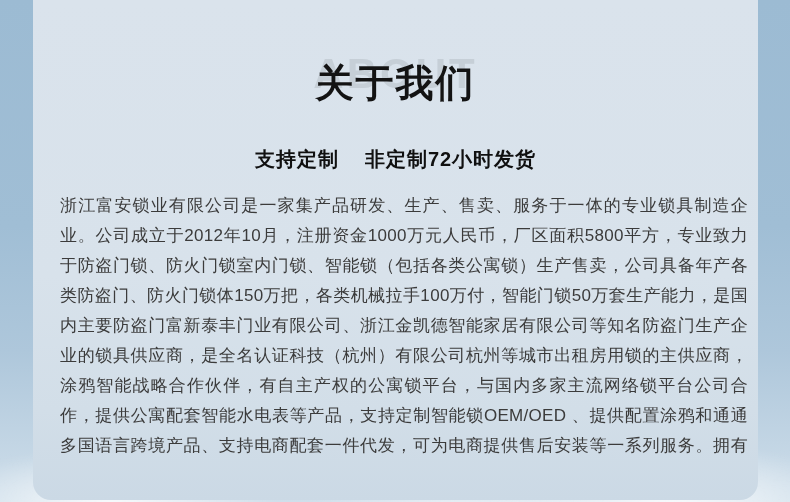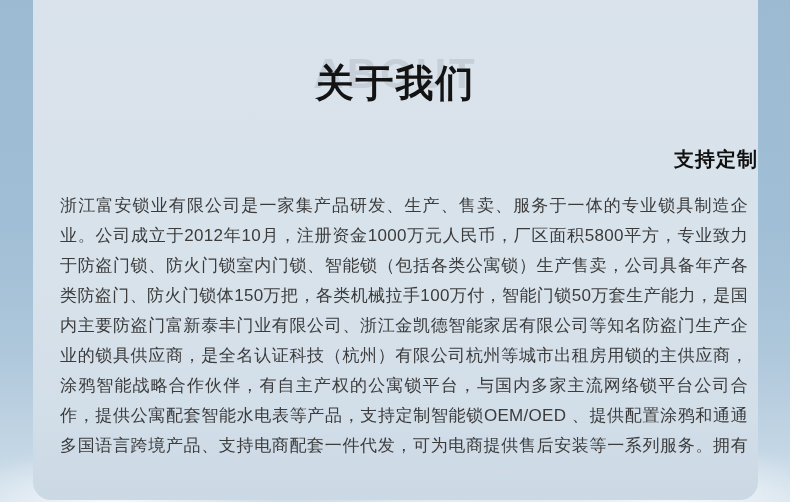--- a/index.html
+++ b/index.html
@@ -48,21 +48,21 @@
     text-align: center;
     font-size: 38px;
     font-weight: 700;
     letter-spacing: 2px;
     color: #131313;
   }
   .subtitle {
     position: absolute;
     top: 146px; left: 0; right: 0;
     display: flex;
-    justify-content: flex-end;
+    justify-content: center;
     gap: 26px;
     font-size: 20px;
     font-weight: 700;
     letter-spacing: 1px;
     color: #101010;
     white-space: nowrap;
   }
   .intro {
     position: absolute;
     top: 191px; left: 27px;
@@ -85,17 +85,18 @@
   <div class="cloud cloud-3"></div>
   <div class="cloud cloud-2"></div>
 
   <div class="panel">
     <div class="ghost">ABOUT</div>
 
     <h1 class="title">关于我们</h1>
 
     <div class="subtitle">
       <span>支持定制</span>
+      <span>非定制72小时发货</span>
     </div>
 
     <p class="intro">浙江富安锁业有限公司是一家集产品研发、生产、售卖、服务于一体的专业锁具制造企业。公司成立于2012年10月，注册资金1000万元人民币，厂区面积5800平方，专业致力于防盗门锁、防火门锁室内门锁、智能锁（包括各类公寓锁）生产售卖，公司具备年产各类防盗门、防火门锁体150万把，各类机械拉手100万付，智能门锁50万套生产能力，是国内主要防盗门富新泰丰门业有限公司、浙江金凯德智能家居有限公司等知名防盗门生产企业的锁具供应商，是全名认证科技（杭州）有限公司杭州等城市出租房用锁的主供应商，涂鸦智能战略合作伙伴，有自主产权的公寓锁平台，与国内多家主流网络锁平台公司合作，提供公寓配套智能水电表等产品，支持定制智能锁OEM/OED 、提供配置涂鸦和通通多国语言跨境产品、支持电商配套一件代发，可为电商提供售后安装等一系列服务。拥有一支具有高学历，工作实践经验丰富，充满活力的技术研发队伍，公司信守“质量第一，信誉至上”的宗</p>
   </div>
 </div>
 
 </body></html>

